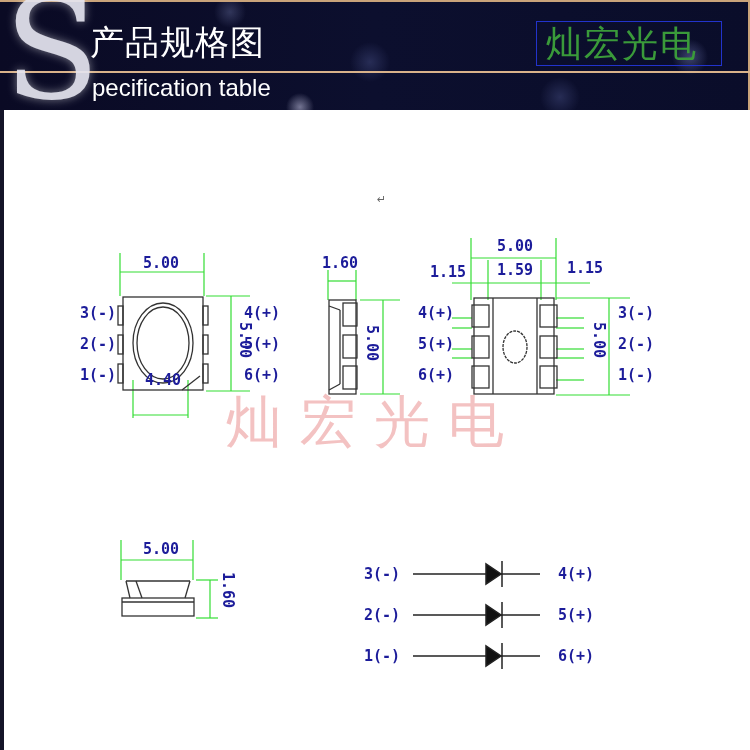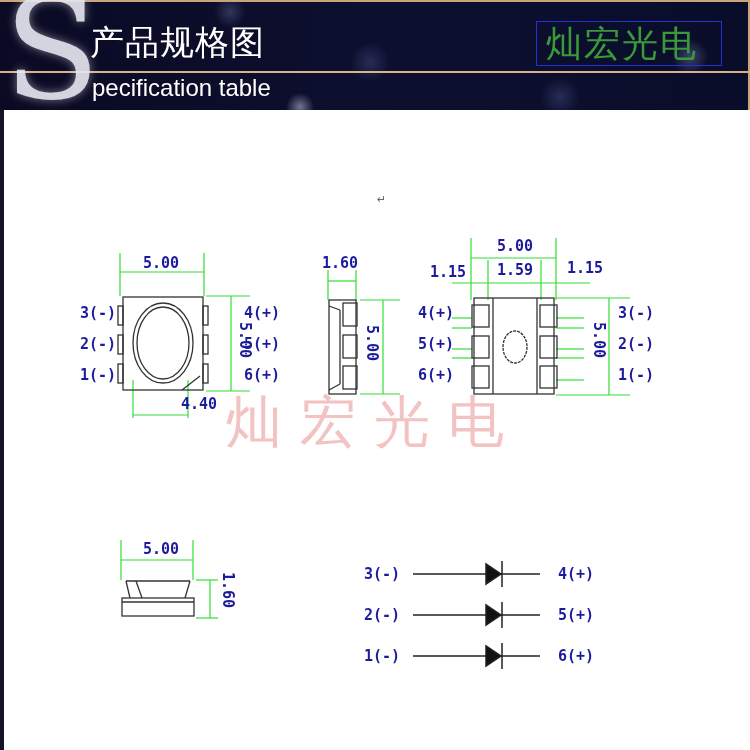--- a/index.html
+++ b/index.html
@@ -141,21 +141,21 @@
     <polygon points="486,605 486,625 501,615" fill="#111"></polygon>
     <line x1="502" y1="602" x2="502" y2="628"></line>
     <line x1="413" y1="656" x2="540" y2="656"></line>
     <polygon points="486,646 486,666 501,656" fill="#111"></polygon>
     <line x1="502" y1="643" x2="502" y2="669"></line>
   </g>
 </svg>
 
 <div class="dim" style="left:143px;top:255px;">5.00</div>
 <div class="dim rot" style="left:253px;top:322px;">5.00</div>
-<div class="dim" style="left:145px;top:396px;margin-left:36px;">4.40</div>
+<div class="dim" style="left:145px;top:372px;">4.40</div>
 <div class="pin" style="left:80px;top:305px;">3(-)</div>
 <div class="pin" style="left:80px;top:336px;">2(-)</div>
 <div class="pin" style="left:80px;top:367px;">1(-)</div>
 <div class="pin" style="left:244px;top:305px;">4(+)</div>
 <div class="pin" style="left:244px;top:336px;">5(+)</div>
 <div class="pin" style="left:244px;top:367px;">6(+)</div>
 
 <div class="dim" style="left:322px;top:255px;">1.60</div>
 <div class="dim rot" style="left:380px;top:325px;">5.00</div>
 

